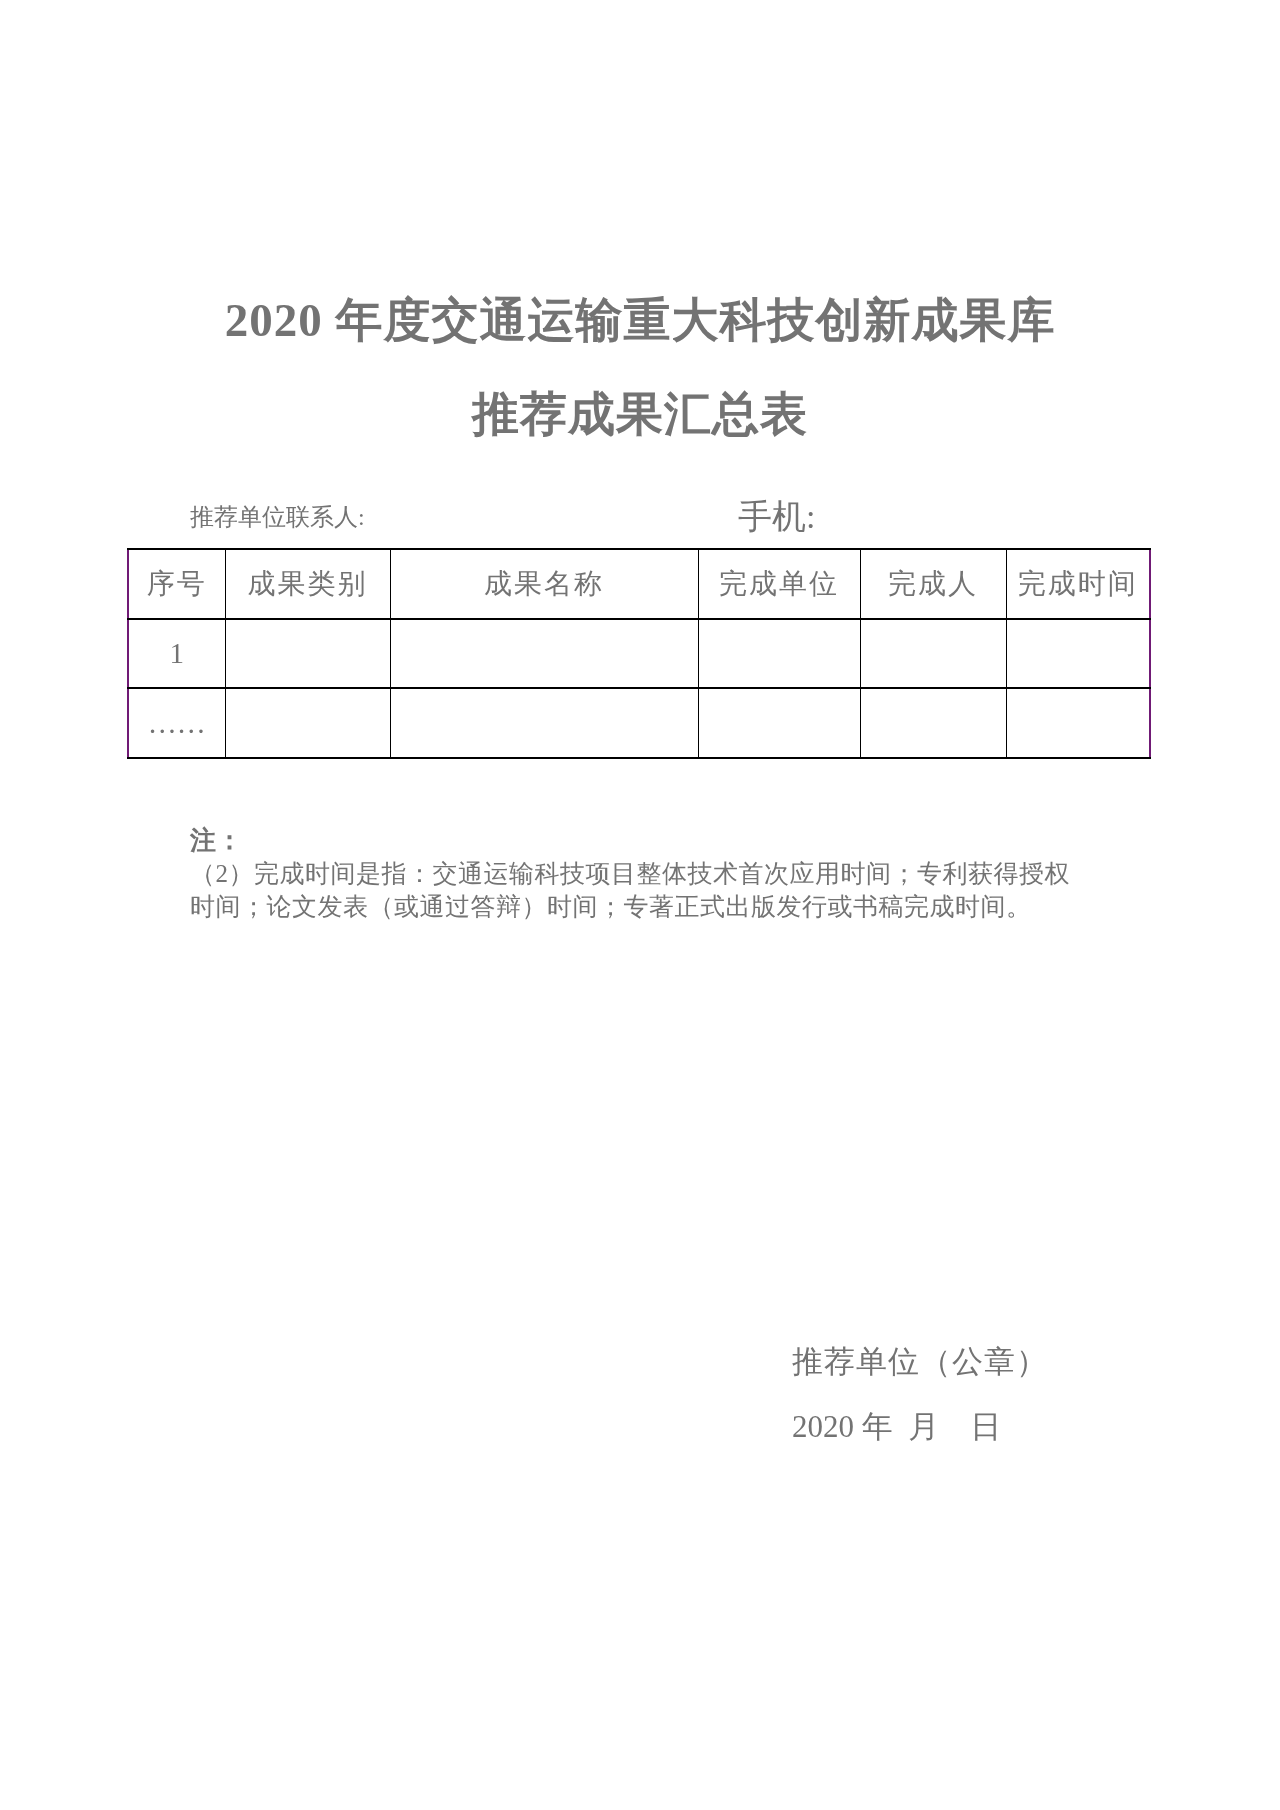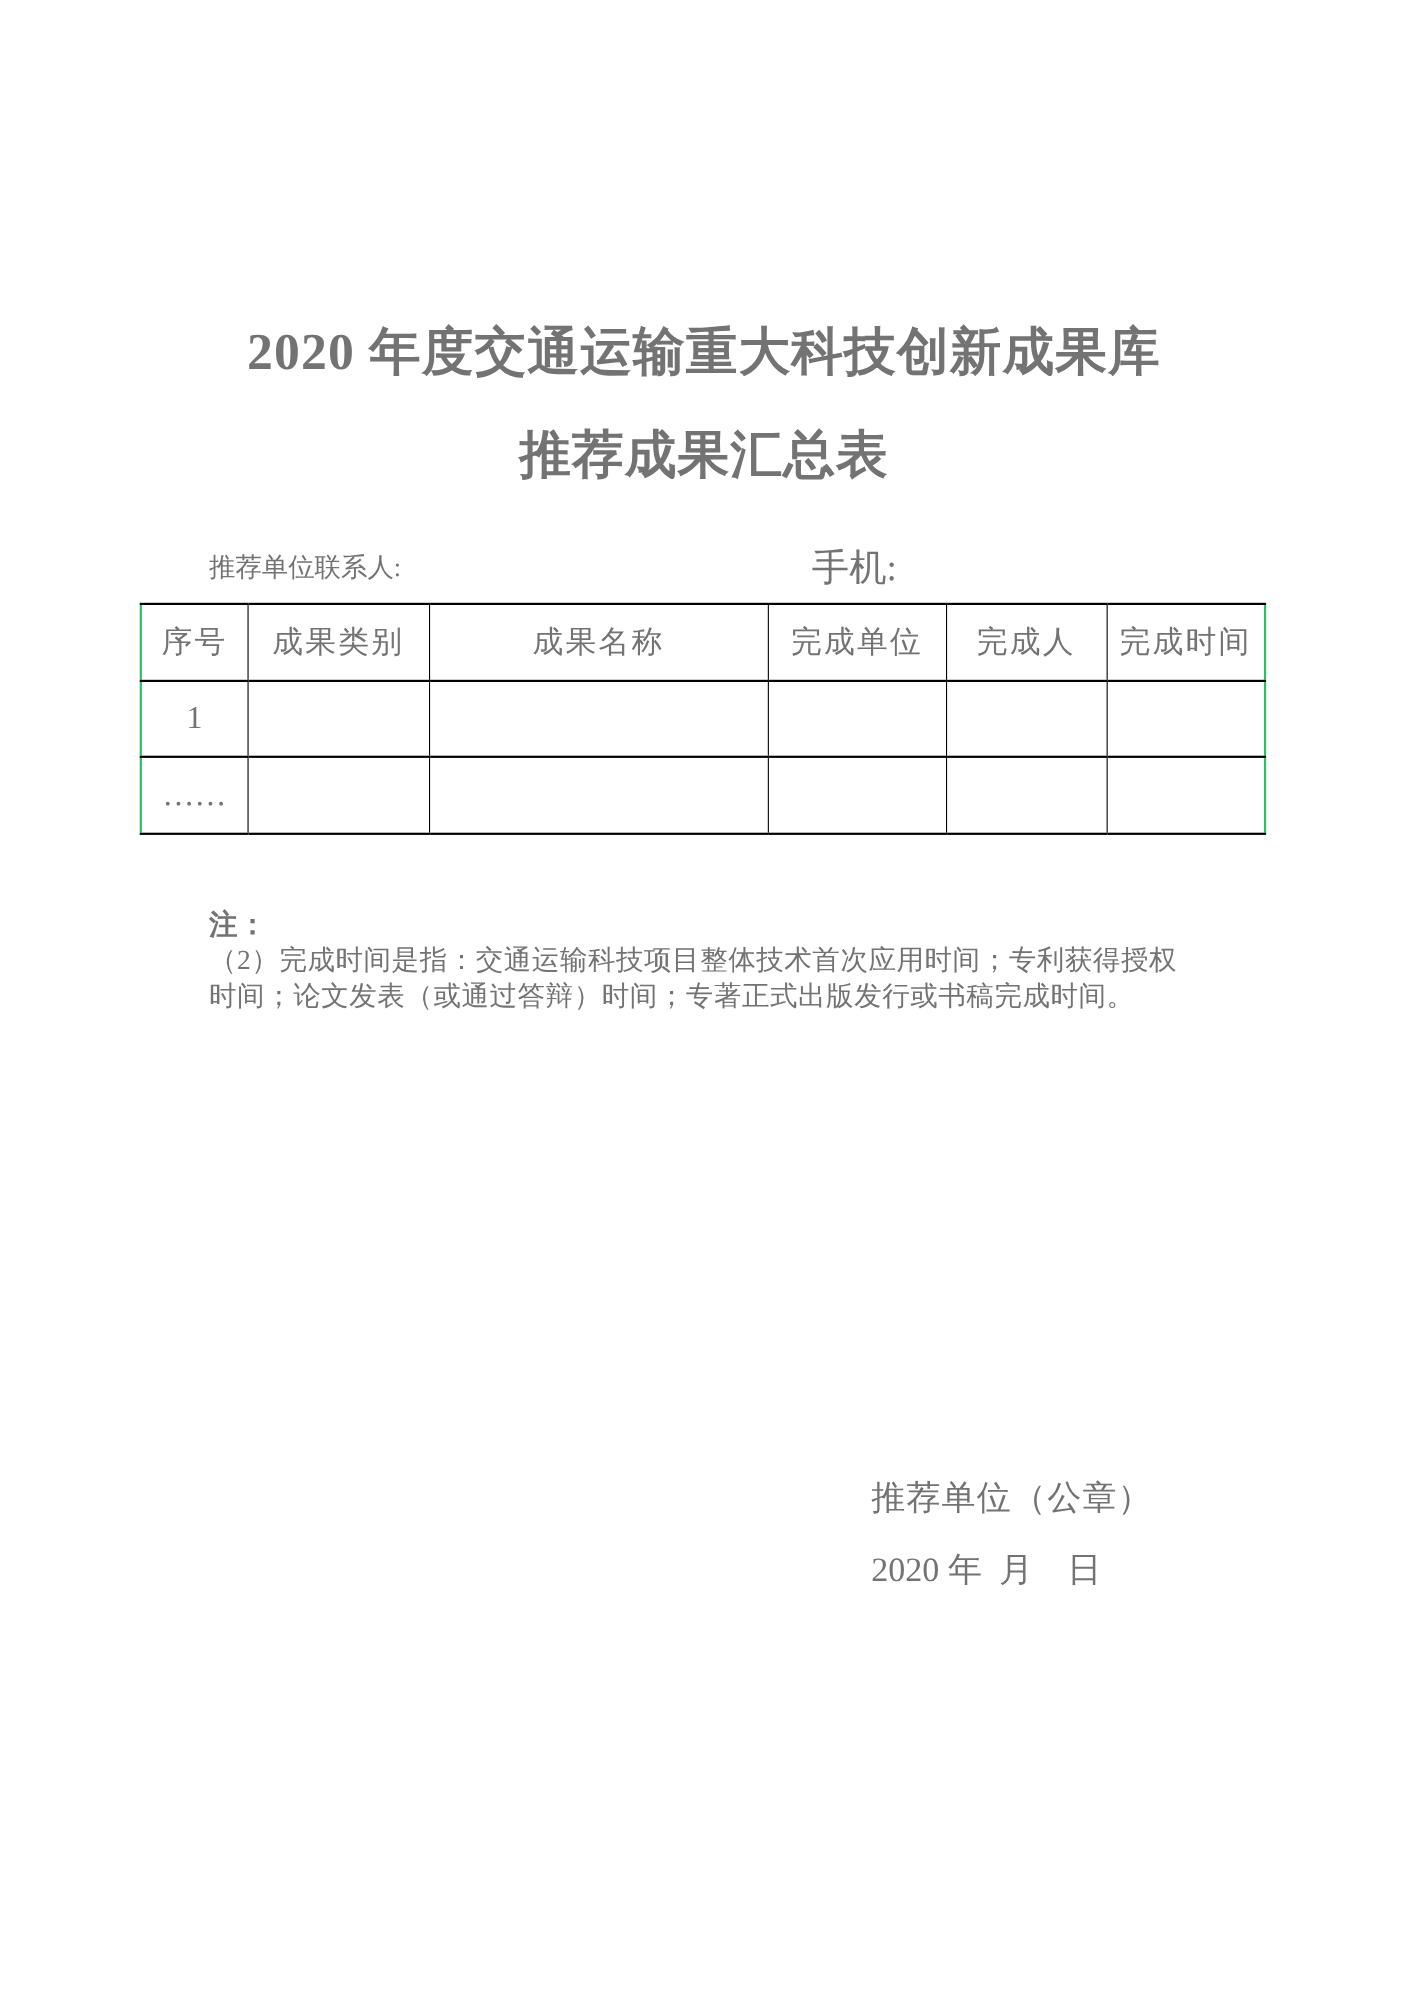--- a/index.html
+++ b/index.html
@@ -15,21 +15,21 @@
     font-size:47px; font-weight:bold; line-height:60px;
     letter-spacing:1px; white-space:pre;
   }
   .title-l1 { top:290px; }
   .title-l2 { top:384px; }
   .contact-label { top:496px; left:190px; font-size:24px; line-height:42px; }
   .phone-label   { top:496px; left:738px; font-size:34px; line-height:42px; }
   table.summary {
     position:absolute; top:548px; left:127px; width:1023px;
     border-collapse:collapse; table-layout:fixed;
-    border:2px solid #22c55e;
+    border:2px solid #701a75;
   }
   table.summary th, table.summary td {
     border-left:1px solid #000; border-right:1px solid #000;
     border-top:2px solid #000; border-bottom:2px solid #000;
     text-align:center; vertical-align:middle; padding:0;
     overflow:hidden;
   }
   table.summary thead tr { height:70px; }
   table.summary tbody tr.r1 { height:69px; }
   table.summary tbody tr.r2 { height:70px; }

